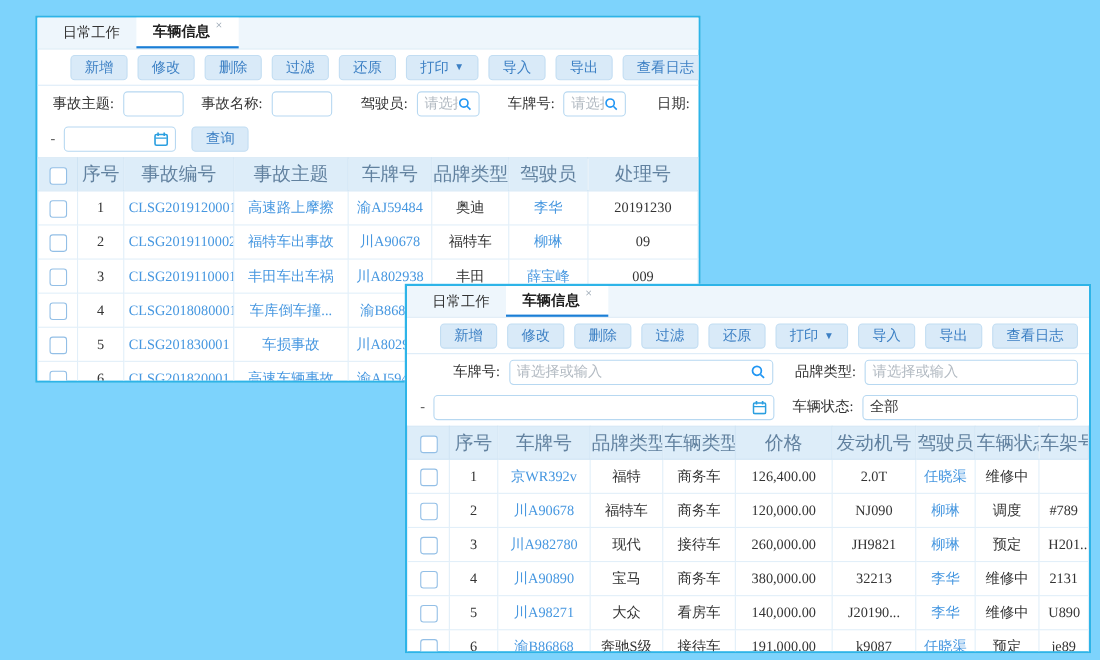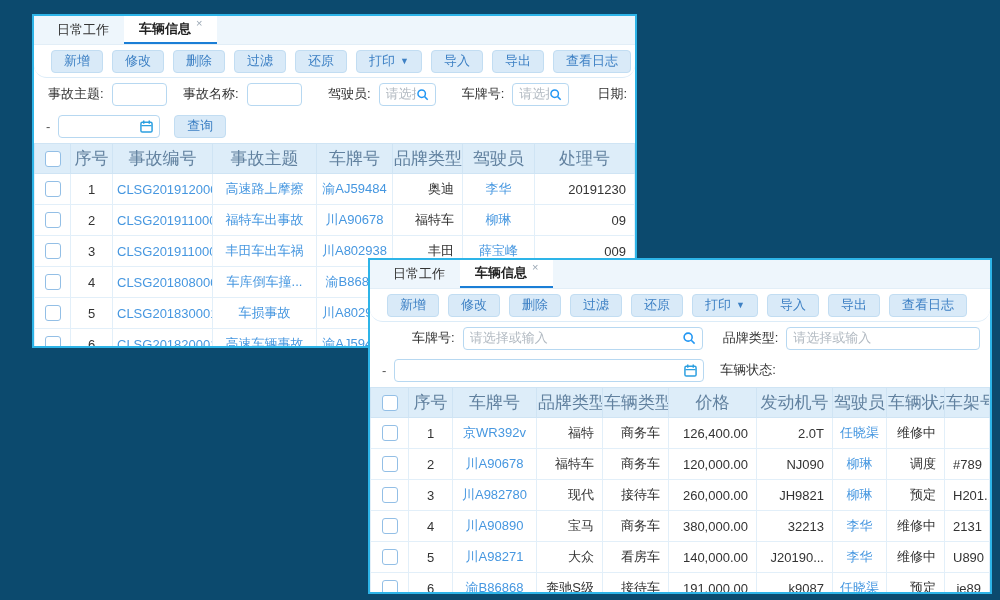--- a/index.html
+++ b/index.html
@@ -1,29 +1,29 @@
 <!DOCTYPE html>
 <html><head>
 <meta charset="utf-8">
 <style>
   html,body{margin:0;padding:0;background:#fff;}
-  #stage{position:relative;width:1000px;height:600px;background:#0c4a6e;overflow:hidden;
-         font-family:Liberation Sans, sans-serif;font-size:13px;color:#333;}
+  #stage{position:relative;width:1000px;height:600px;background:#7dd3fc;overflow:hidden;
+         font-family:Liberation Serif, serif;font-size:13px;color:#333;}
 
   .window{position:absolute;background:#fff;border:2px solid #2db4e8;overflow:hidden;}
   #acc-window{left:32px;top:14px;width:601px;height:330px;z-index:1;}
   #veh-window{left:368px;top:258px;width:620px;height:332px;z-index:2;}
 
   .tabbar{height:28px;background:#eef6fc;display:flex;align-items:stretch;padding-left:8px;
           border-bottom:1px solid #e2eef7;}
   .tab{display:flex;align-items:center;padding:0 15px;color:#333;cursor:pointer;}
   .tab.active{background:#fff;font-weight:bold;color:#222;border-bottom:2px solid #1a7ed6;}
   .close{font-size:11px;font-weight:normal;color:#9aa7b4;margin-left:5px;position:relative;top:-6px;}
 
-  .toolbar{height:32px;display:flex;align-items:center;padding:0 8px;border-bottom:1px solid #dcecf8;border-radius:13px;}
+  .toolbar{height:32px;display:flex;align-items:center;padding:0 21px;border-bottom:1px solid #dcecf8;}
   .btn{background:#d9eaf8;border:1px solid #c2ddf2;color:#3d80c4;border-radius:4px;height:23px;
        padding:0 12px;font-size:13px;margin-left:9px;display:flex;align-items:center;
        font-family:inherit;cursor:pointer;white-space:nowrap;}
   .caret{font-size:9px;margin-left:5px;}
   .caret:empty{display:none;}
 
   .frow{height:32px;display:flex;align-items:center;padding:0 8px;}
   .flabel{white-space:nowrap;}
   .dash{color:#555;}
   .ml4{margin-left:4px;}  .ml6{margin-left:6px;}  .ml14{margin-left:14px;}
@@ -35,21 +35,21 @@
   .input .ph{color:#b2bac2;overflow:hidden;}
   .input svg{flex:none;margin-left:auto;}
   .input .value{color:#333;}
   .grow{flex:1;margin-right:2px;}
 
   table.grid{border-collapse:collapse;width:100%;table-layout:fixed;margin-top:1px;}
   .grid th{background:#ddedf9;color:#61819f;font-weight:normal;height:27px;
            border:1px solid #cfe4f4;font-size:17px;overflow:hidden;white-space:nowrap;margin-top:20px;}
   .grid td{height:30px;border:1px solid #e2eff9;text-align:center;overflow:hidden;
            white-space:nowrap;padding:0 4px;}
-  .grid td.l{text-align:right;padding:0 8px;}
+  .grid td.l{text-align:center;padding:0 8px;}
   .grid .link{color:#4697e0;}
   .checkbox{display:inline-block;width:14px;height:14px;border:1px solid #93bfe6;border-radius:3px;
             background:#fff;vertical-align:middle;cursor:pointer;}
 </style>
 </head>
 <body>
 
 <div id="stage">
 
   <div class="window" id="acc-window">
@@ -321,20 +321,23 @@
       <span class="dash ml4">-</span>
       <div class="input" style="width:310px">
         <svg width="13" height="13" viewBox="0 0 14 14">
             <rect x="1" y="2.5" width="12" height="10.5" rx="1.5" fill="none" stroke="#2b9fe0" stroke-width="1.6"></rect>
             <line x1="4" y1="0.5" x2="4" y2="4" stroke="#2b9fe0" stroke-width="1.6"></line>
             <line x1="10" y1="0.5" x2="10" y2="4" stroke="#2b9fe0" stroke-width="1.6"></line>
             <line x1="1.5" y1="6" x2="12.5" y2="6" stroke="#2b9fe0" stroke-width="1.2"></line>
           </svg>
       </div>
       <span class="flabel ml16">车辆状态:</span>
+      <div class="input grow">
+        <span class="value">全部</span>
+      </div>
     </div>
 
     <table class="grid">
       <colgroup>
         <col style="width:38px">
           <col style="width:44px">
           <col style="width:84px">
           <col style="width:66px">
         <col style="width:66px">
           <col style="width:88px">

